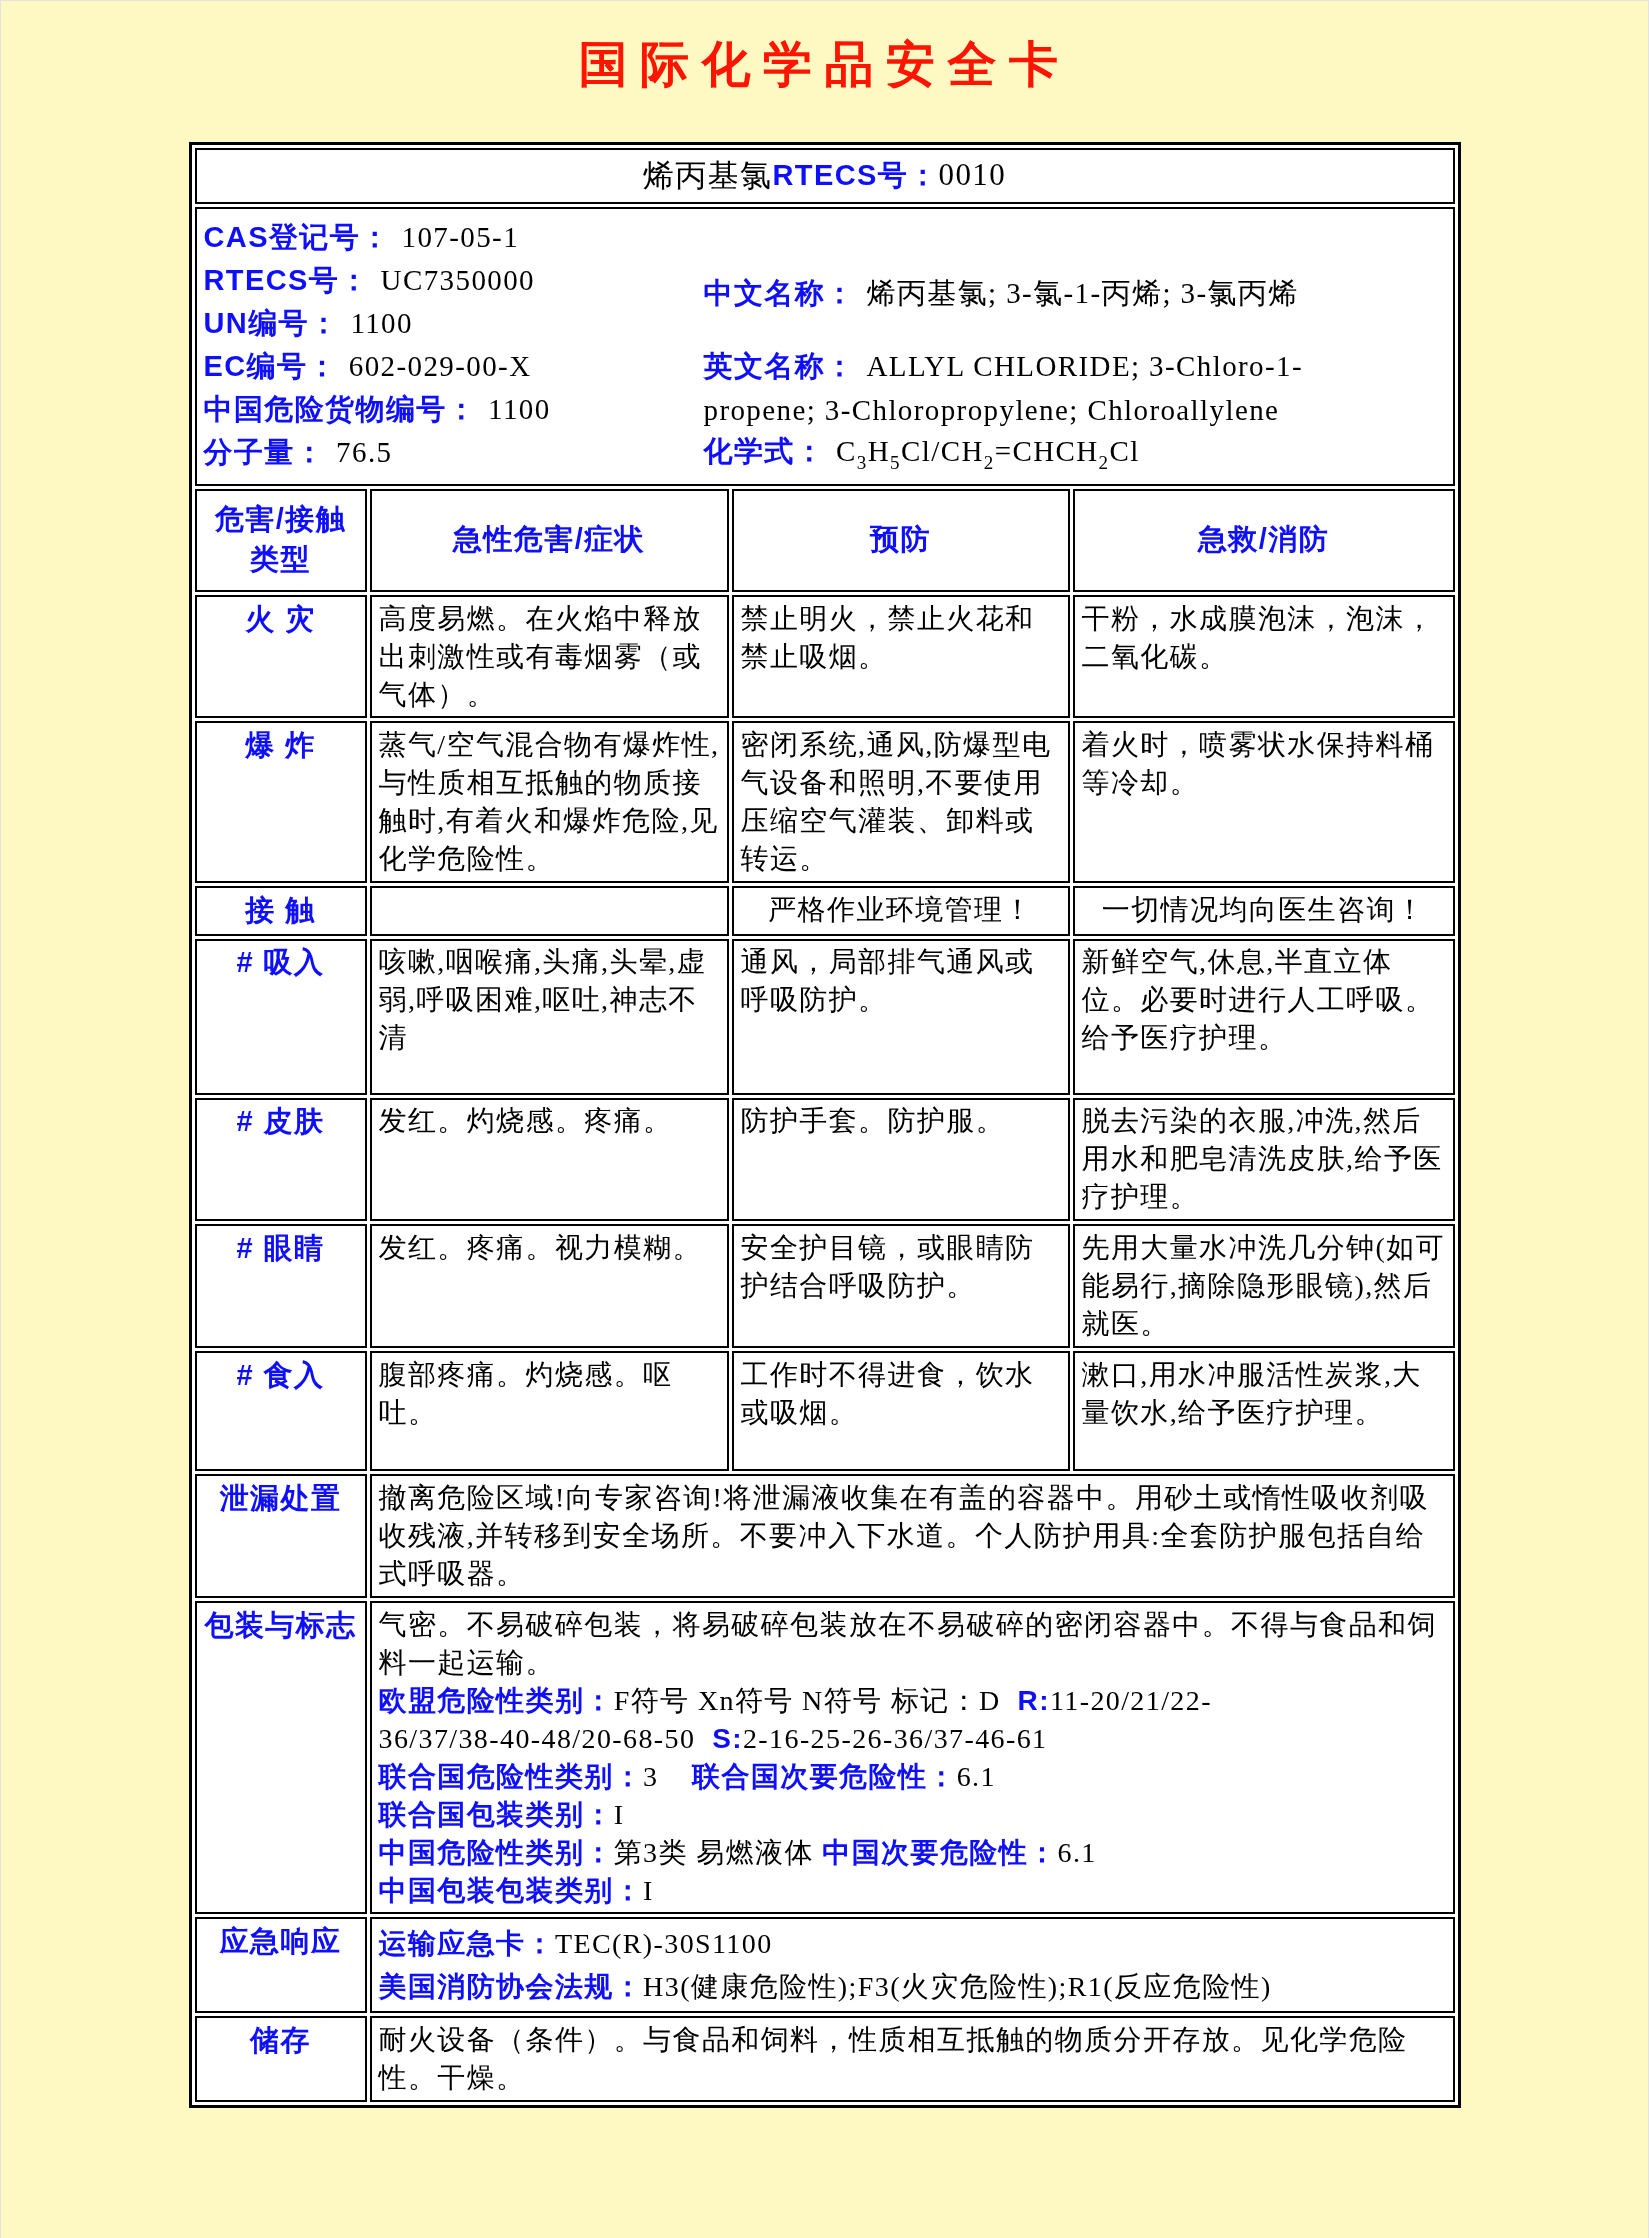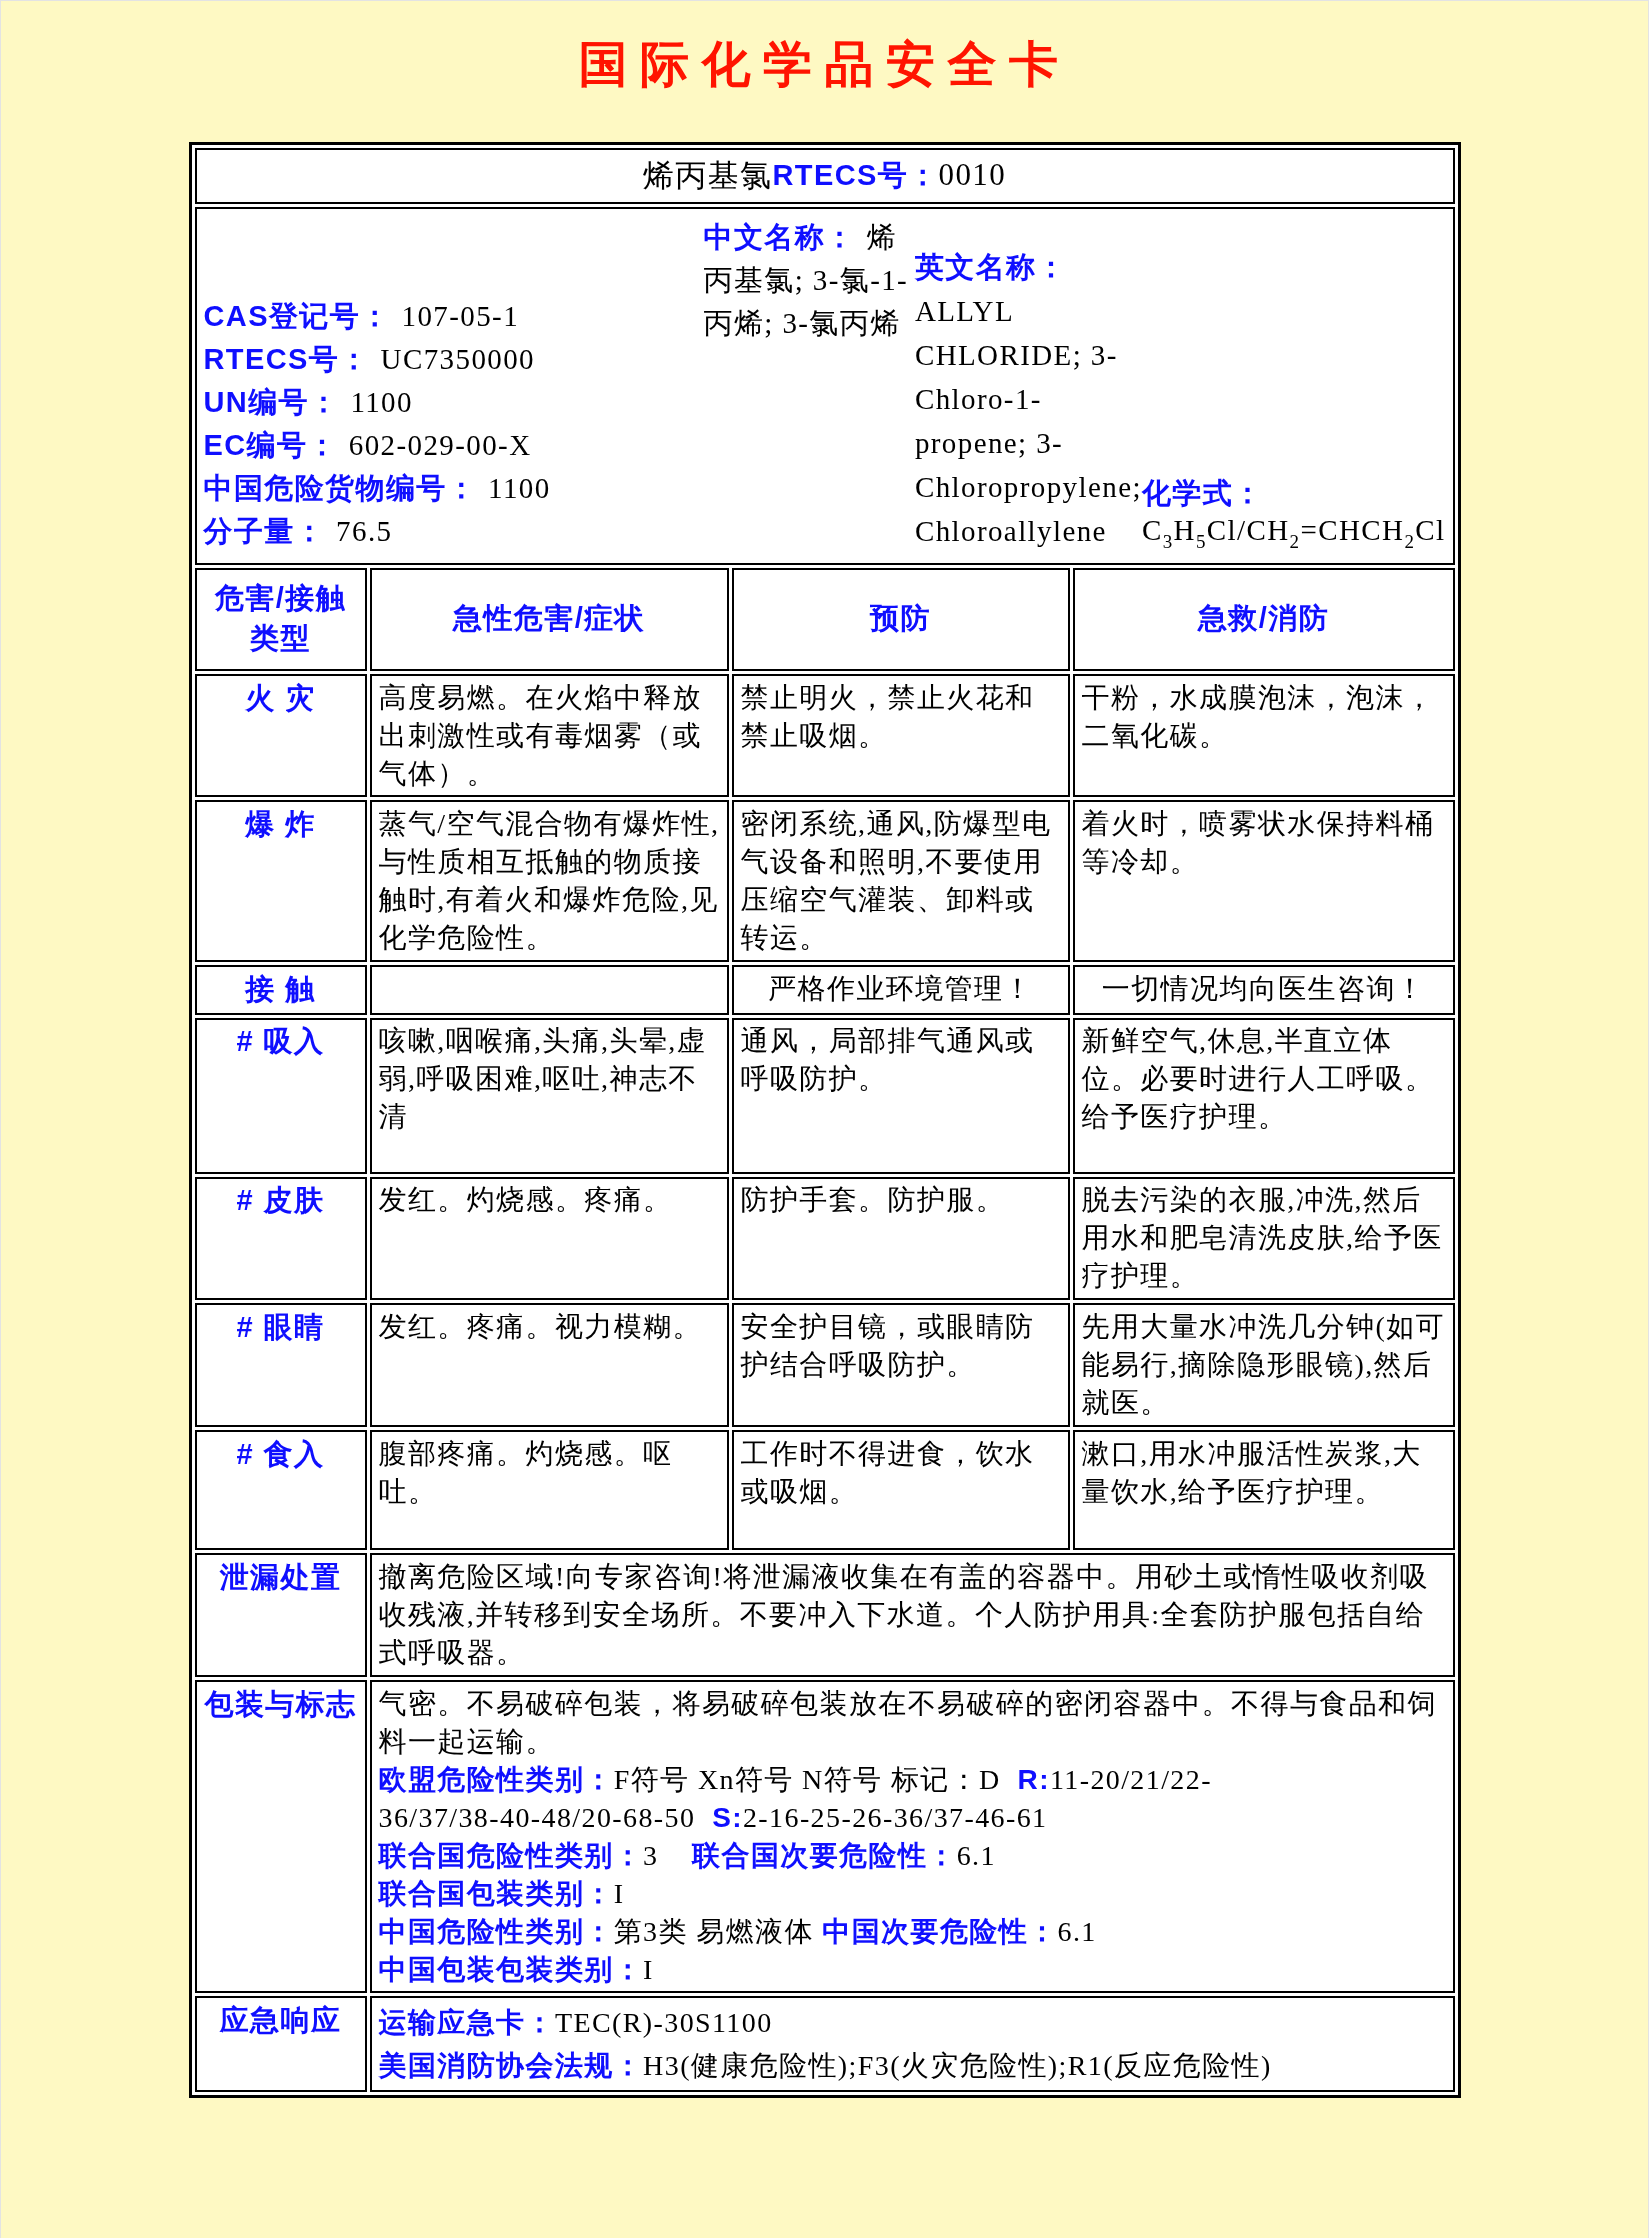--- a/index.html
+++ b/index.html
@@ -78,21 +78,21 @@
 
   
   .sub-row-flex { display:flex; justify-content:center; align-items:center; padding: 0 5.6px; }
   .substance-name { font-size: 31px; }
   .icsc-value { font-size: 31px; }
   .icsc-label { font-size: 29px; }
 
   
   .chem-flex { display:flex; width:100%; height:100%;align-items:flex-end; }
   .chem-left { width: 500px; flex: 0 0 500px; display:flex; flex-direction:column; justify-content:space-between; padding: 4.2px 0 7px 0; }
-  .chem-right { flex: 1 1 auto; display:flex; flex-direction:row; padding: 4.2px 0 7px 0; }
+  .chem-right { flex: 1 1 auto; display:flex; flex-direction:column; padding: 4.2px 0 7px 0; }
   .id-line { line-height: 43px; white-space: nowrap; font-size: 29px; }
   .chem-right .id-line { white-space: normal; }
   .en-block { margin-top: 29px; line-height: 44px; font-size: 29px; }
   .en-block .val { white-space: pre-wrap; }
   .formula-line { margin-top: auto; font-size: 29px; }
   .seg-sub { font-size: 19px; vertical-align: -8.3px; }
   .seg-label {
     color:#0f0fff; font-weight:bold;
     font-family: "Liberation Sans", "DejaVu Sans", sans-serif;
   }
@@ -258,16 +258,22 @@
         <div class="para"><span class="seg-label">中国包装包装类别：</span><span class="seg-plain">I</span></div>
       </td>
     </tr>
     <tr class="tr-s2">
       <td class="row-label lbl">应急响应</td>
       <td colspan="3">
         <div class="para-spaced"><span class="seg-label">运输应急卡：</span><span class="seg-plain">TEC(R)-30S1100</span></div>
         <div class="para-spaced"><span class="seg-label">美国消防协会法规：</span><span class="seg-plain">H3(健康危险性);F3(火灾危险性);R1(反应危险性)</span></div>
       </td>
     </tr>
+    <tr class="tr-s3">
+      <td class="row-label lbl">储存</td>
+      <td colspan="3">
+        <div class="para"><span class="seg-plain">耐火设备（条件）。与食品和饲料，性质相互抵触的物质分开存放。见化学危险性。干燥。</span></div>
+      </td>
+    </tr>
   </tbody>
     </table>
 </div>
 
 
 </body></html>

